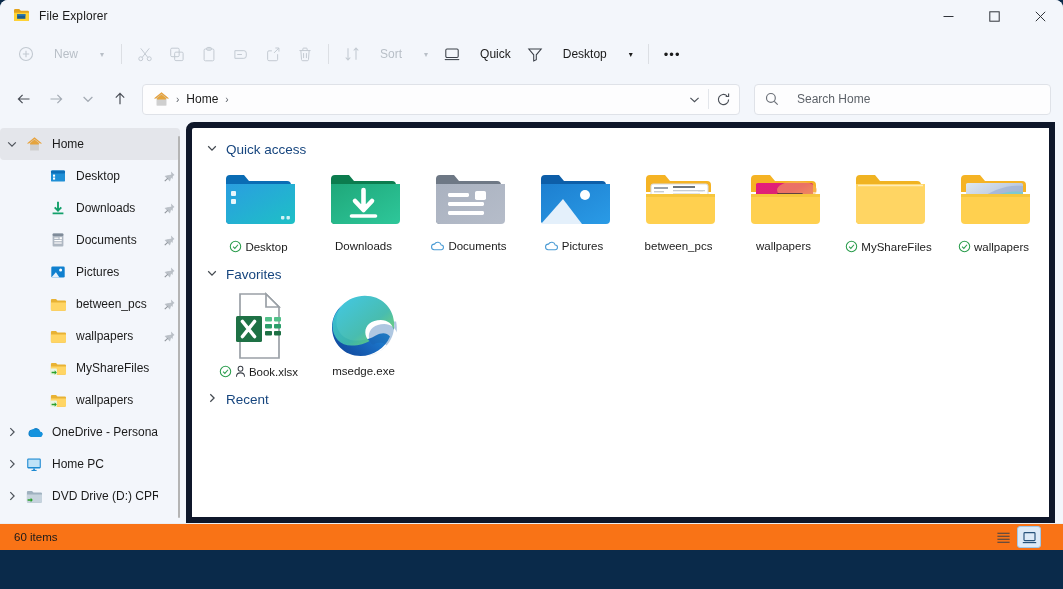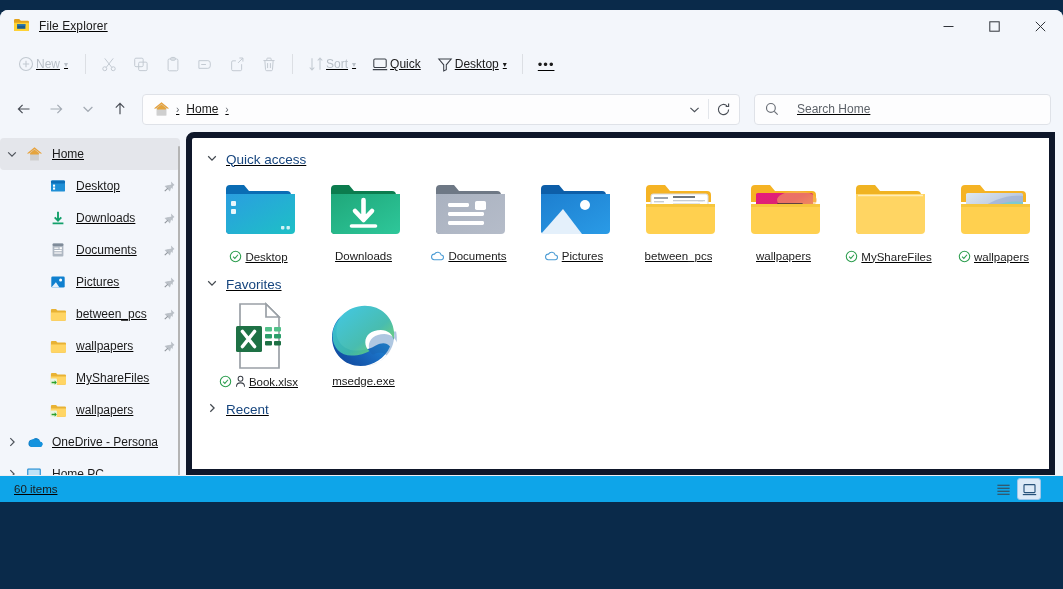--- a/index.html
+++ b/index.html
@@ -6,26 +6,26 @@
 
   html, body {
     width: 1063px; height: 589px;
     overflow: hidden;
     font-family: "Liberation Sans", sans-serif;
     background: #0a2a4a;
   }
 
   
   #window {
-    position: absolute; left: 0; top: 10px;
-    width: 1063px; height: 492px;
+    position: absolute; left: 0; top: 0;
+    width: 1063px; height: 550px;
     background: #f3f6fb;
     border-radius: 8px 8px 0 0;
     overflow: hidden;
-    display: flex; flex-direction: column; text-decoration: underline;
+    display: flex; flex-direction: column;
   }
 
   
   #titlebar {
     height: 32px; flex: 0 0 32px;
     background: #f3f6fb;
     display: flex; align-items: center;
     position: relative;
   }
   #title-left { display: flex; align-items: center; padding-left: 13px; gap: 9px; }
@@ -42,21 +42,21 @@
   
   #toolbar {
     height: 44px; flex: 0 0 44px;
     background: #f3f6fb;
     display: flex; align-items: center;
     padding: 0 10px;
     gap: 0px;
   }
   .tb-item {
     height: 32px;
-    display: flex; align-items: center; gap: 2px;
+    display: flex; align-items: center; gap: 20px;
     padding: 0 8px;
     border-radius: 4px;
     font-size: 12px;
     color: #1b1b1b;
     white-space: nowrap;
   }
   .tb-item.disabled { color: #b8bfc7; }
   .tb-item.disabled svg { stroke: #c2c9d1; }
   .tb-icon { width: 16px; height: 16px; display: flex; align-items: center; justify-content: center; }
   .tb-sep {
@@ -207,21 +207,21 @@
     font-size: 11.5px; color: #1b1b1b;
     display: flex; align-items: center; gap: 3px;
     max-width: 103px;
     white-space: nowrap; overflow: hidden;
   }
   .badge-ico { display: flex; align-items: center; }
 
   
   #statusbar {
     height: 27px; flex: 0 0 27px;
-    background: #0ea5e9;
+    background: #f97316;
     display: flex; align-items: center;
     padding: 0 22px 0 14px;
     border-top: 1px solid #eceef2;
   }
   #status-text { font-size: 11.5px; color: #1b1b1b; }
   .sb-spacer { flex: 1 1 auto; }
   .viewbtn {
     width: 24px; height: 22px;
     display: flex; align-items: center; justify-content: center;
     border-radius: 3px;

